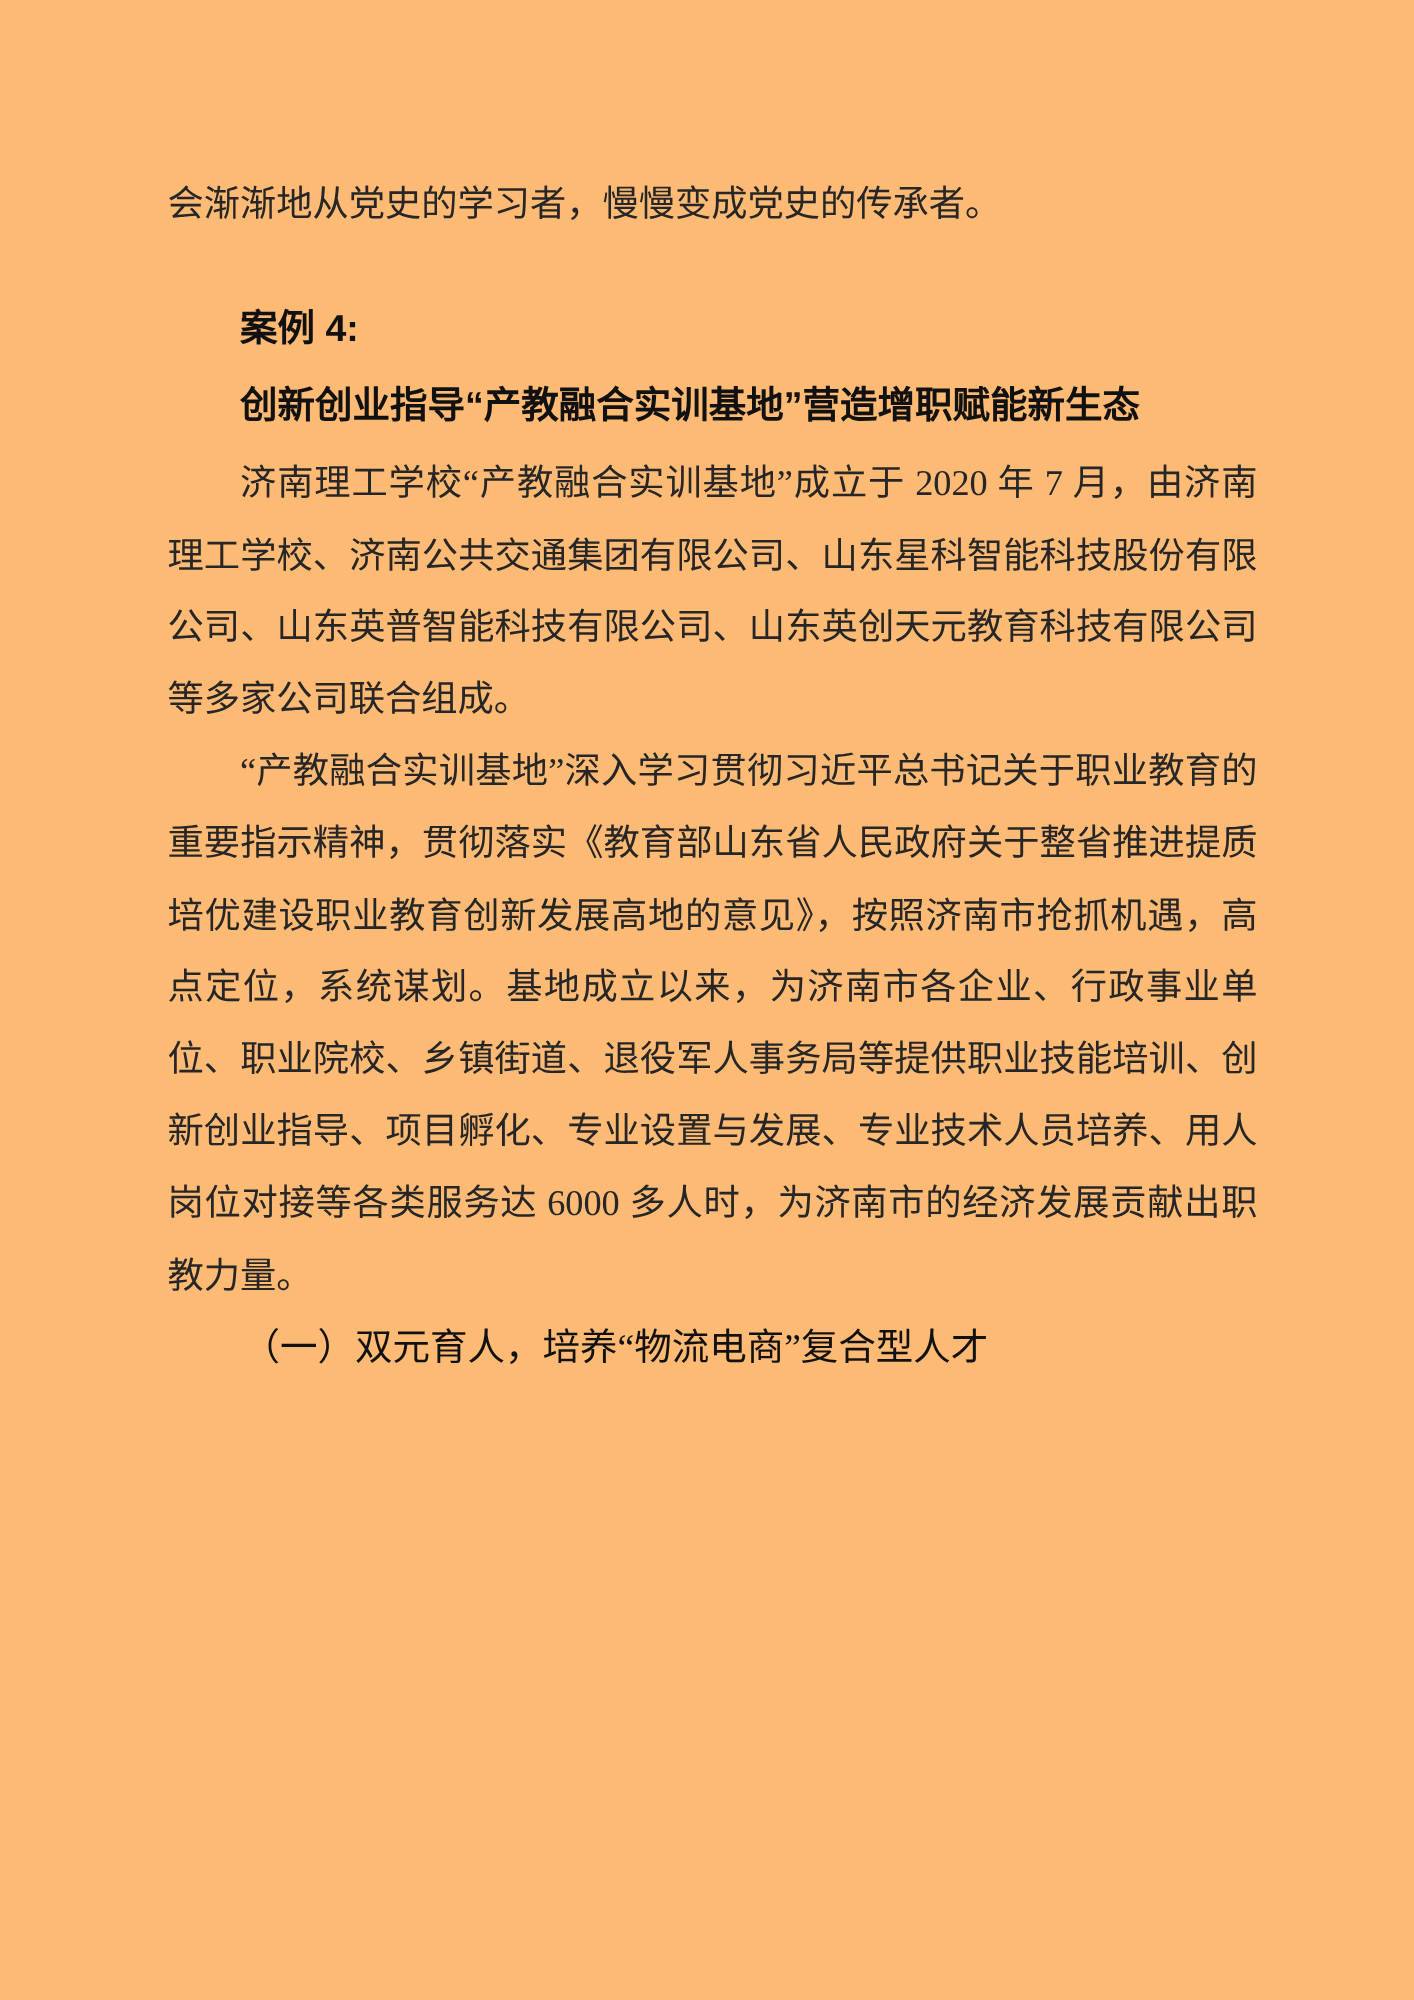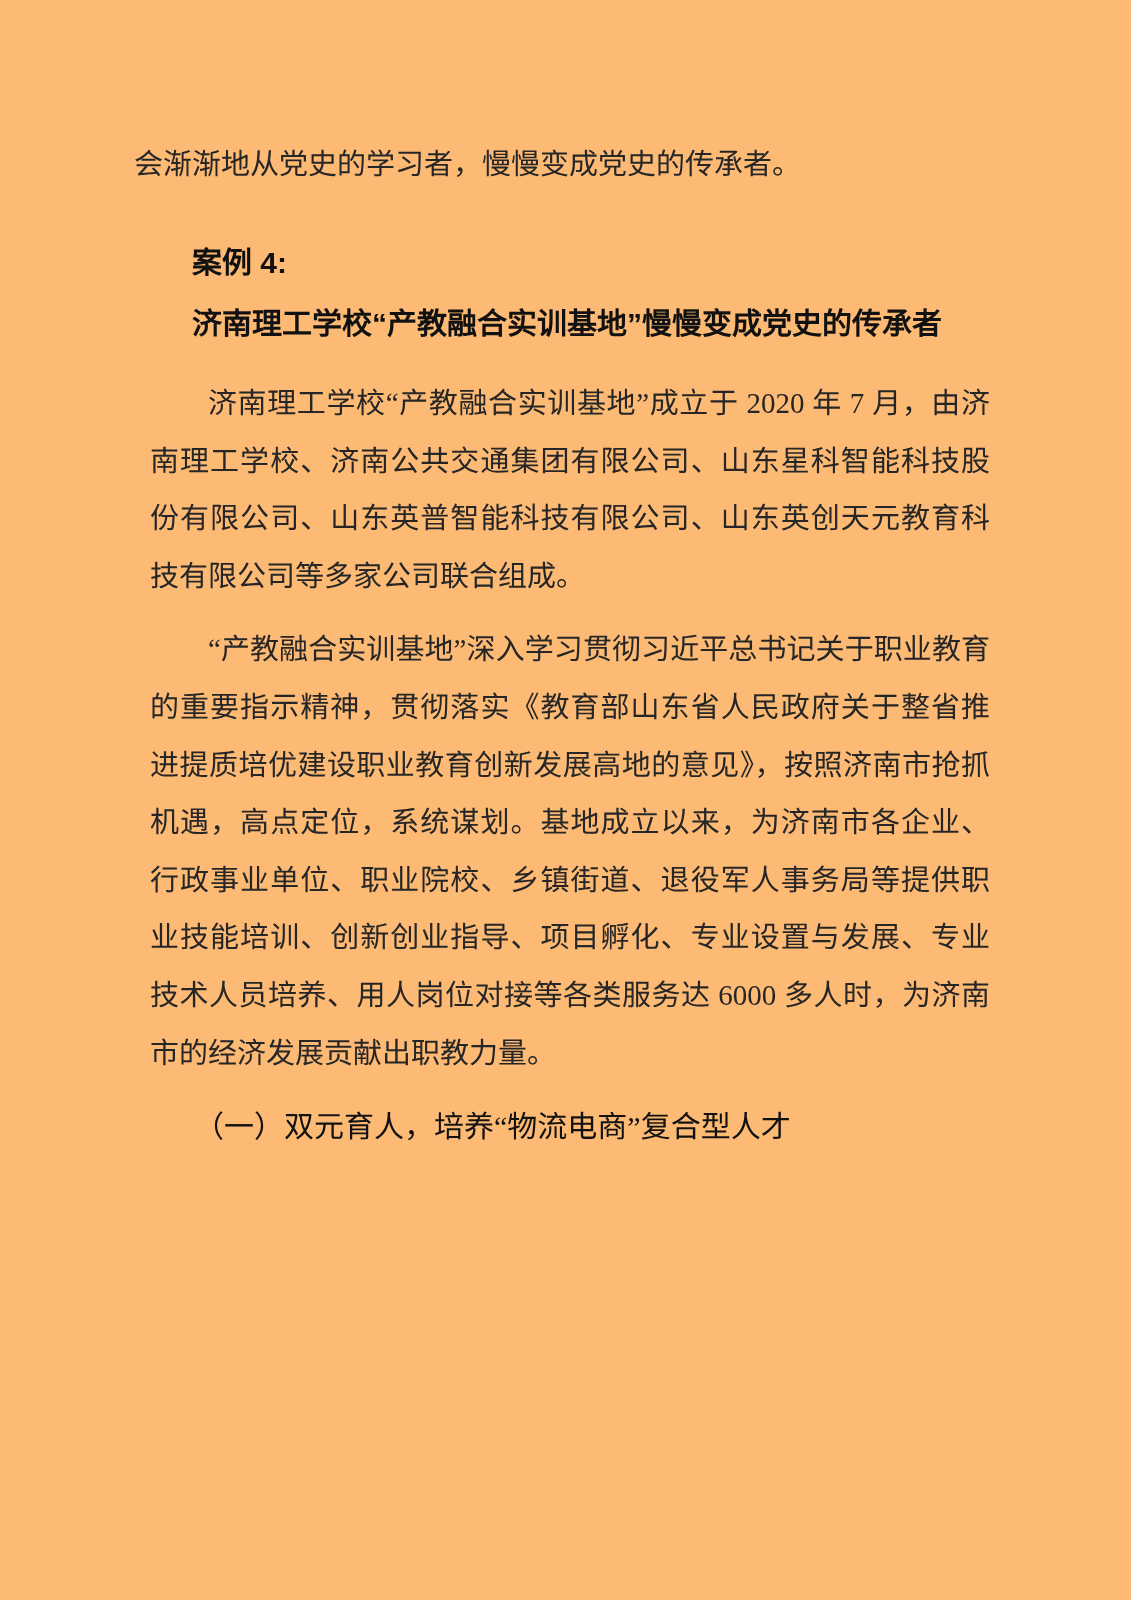--- a/index.html
+++ b/index.html
@@ -50,21 +50,21 @@
   .flow {
     position: absolute;
     left: 134px;
     top: 359px;
     width: 872px;
     font-size: 29px;
     line-height: 57.6px;
     text-align: justify;
   }
   .flow p {
-    margin: 16px;
+    margin: 0;
     text-indent: 2em;
   }
   .section-heading {
     margin: 0;
     font-size: 30px;
     font-weight: 400;
     text-indent: 2em;
     color: #111111;
     line-height: 57.6px;
     font-family: "Liberation Serif", "DejaVu Serif", serif;
@@ -82,21 +82,21 @@
 </style>
 </head>
 <body>
 
 <div class="sheet">
 
   <div class="carryover">会渐渐地从党史的学习者，慢慢变成党史的传承者。</div>
 
   <div class="case-label">案例 4:</div>
 
-  <h1 class="case-title">济南理工学校“产教融合实训基地”慢慢变成党史的传承者</h1>
+  <h1 class="case-title">创新创业指导“产教融合实训基地”营造增职赋能新生态</h1>
 
   <div class="flow">
     <p>济南理工学校“产教融合实训基地”成立于 2020 年 7 月，由济南理工学校、济南公共交通集团有限公司、山东星科智能科技股份有限公司、山东英普智能科技有限公司、山东英创天元教育科技有限公司等多家公司联合组成。</p>
     <p>“产教融合实训基地”深入学习贯彻习近平总书记关于职业教育的重要指示精神，贯彻落实《教育部山东省人民政府关于整省推进提质培优建设职业教育创新发展高地的意见》，按照济南市抢抓机遇，高点定位，系统谋划。基地成立以来，为济南市各企业、行政事业单位、职业院校、乡镇街道、退役军人事务局等提供职业技能培训、创新创业指导、项目孵化、专业设置与发展、专业技术人员培养、用人岗位对接等各类服务达 6000 多人时，为济南市的经济发展贡献出职教力量。</p>
     <h2 class="section-heading">（一）双元育人，培养“物流电商”复合型人才</h2>
   </div>
 
 
 </div>
 

